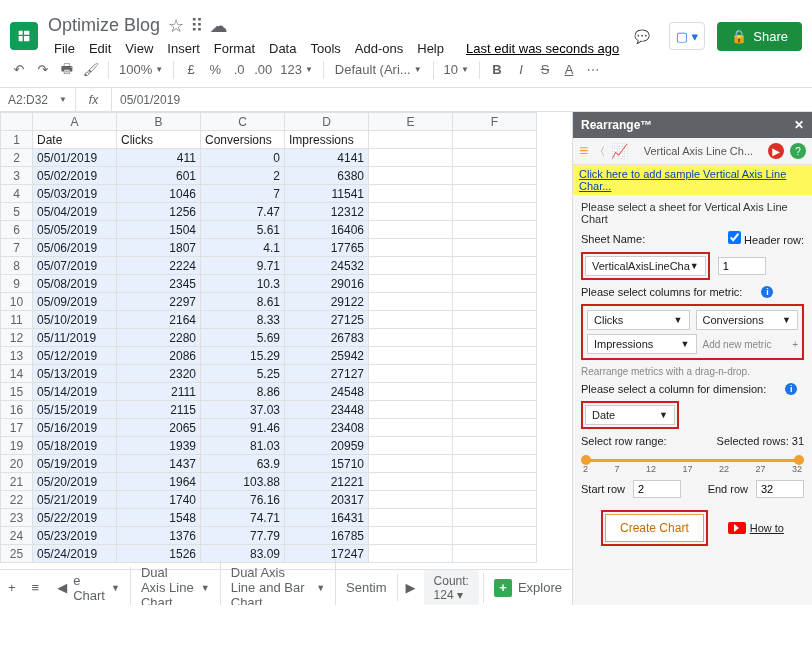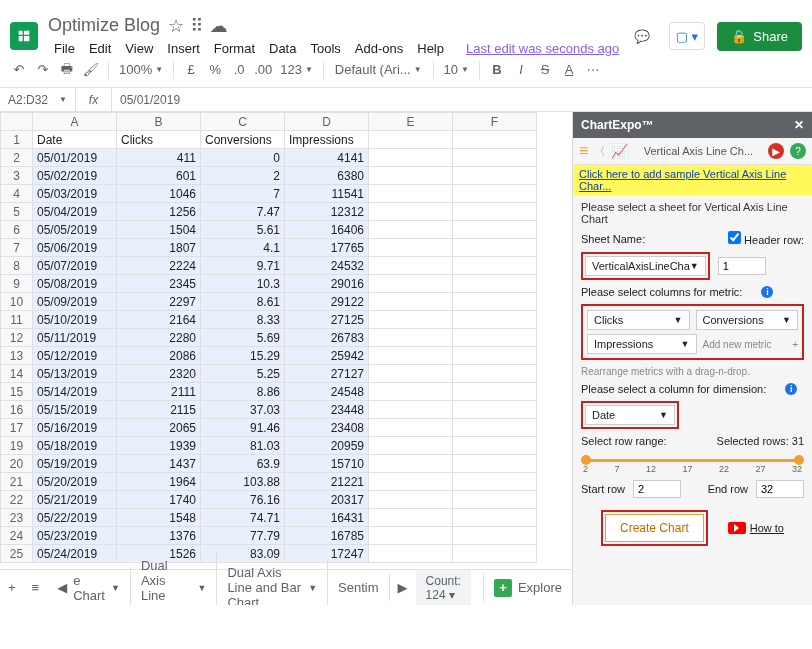--- a/index.html
+++ b/index.html
@@ -6,21 +6,21 @@
 body { font-family: Arial, sans-serif; font-size: 13px; color: #202124; width: 812px; height: 649px; overflow: hidden; background: #fff; }
 
 .topbar { display: flex; align-items: center; padding: 20px 10px 0; height: 52px; }
 .logo { width: 28px; height: 28px; background: #0f9d58; border-radius: 4px; display: flex; align-items: center; justify-content: center; margin-right: 10px; }
 .logo svg { width: 16px; height: 16px; fill: white; }
 .title-area { flex: 1; }
 .doc-title { font-size: 18px; color: #5f6368; display: flex; align-items: center; gap: 8px; margin-bottom: 2px; }
 .doc-title .icons { display: flex; gap: 6px; color: #5f6368; }
 .menubar { display: flex; gap: 2px; font-size: 13px; color: #202124; }
 .menubar span { padding: 2px 6px; cursor: pointer; }
-.menubar .last-edit { color: #8b5cf6; text-decoration: underline; margin-left: 8px; }
+.menubar .last-edit { color: #000000; text-decoration: underline; margin-left: 8px; }
 .top-right { display: flex; align-items: center; gap: 12px; }
 .comment-ic, .present-ic { width: 28px; height: 28px; display: flex; align-items: center; justify-content: center; color: #5f6368; border: 1px solid transparent; }
 .present-ic { border: 1px solid #dadce0; border-radius: 4px; padding: 0 6px; width: auto; color: #1a73e8; }
 .share-btn { background: #1a8e3e; color: #fff; border-radius: 4px; padding: 7px 14px; font-weight: 500; display: flex; align-items: center; gap: 6px; font-size: 13px; }
 
 .toolbar { display: flex; align-items: center; border-bottom: 1px solid #e0e0e0; padding: 4px 8px; height: 36px; gap: 2px; color: #5f6368; }
 .tbtn { min-width: 22px; height: 24px; display: flex; align-items: center; justify-content: center; cursor: pointer; border-radius: 2px; font-size: 13px; }
 .tsep { width: 1px; height: 18px; background: #e0e0e0; margin: 0 4px; }
 .tdd { display: flex; align-items: center; gap: 3px; padding: 0 4px; }
 .tdd .chev { font-size: 8px; }
@@ -42,21 +42,21 @@
 .col-A { width: 84px; }
 .col-BCD { width: 84px; }
 .col-EF { width: 84px; }
 .data-hdr { text-align: left; font-weight: normal; }
 .num { text-align: right; }
 .sel-cell { background: #e8f0fe; }
 
 .tabs-row { display: flex; align-items: center; border-top: 1px solid #e0e0e0; height: 36px; font-size: 13px; color: #5f6368; }
 .tabs-row .tb { padding: 0 8px; display: flex; align-items: center; cursor: pointer; }
 .sheet-tab { padding: 6px 10px; border-right: 1px solid #e0e0e0; display: flex; align-items: center; gap: 6px; }
-.count-box { margin-left: auto; padding: 4px 10px; background: #f1f3f4; border-radius: 3px; margin-right: 12px; font-size: 12px; }
+.count-box { margin-left: auto; padding: 4px 10px; background: #f1f3f4; border-radius: 3px; margin-right: 4px; font-size: 12px; }
 .explore { display: flex; align-items: center; gap: 6px; padding: 6px 10px; border-left: 1px solid #e0e0e0; }
 .plus-g { width: 18px; height: 18px; background: #34a853; color: #fff; display: flex; align-items: center; justify-content: center; border-radius: 2px; font-weight: bold; }
 
 .sidebar { width: 240px; background: #f5f5f5; border-left: 1px solid #dadce0; display: flex; flex-direction: column; font-size: 11px; }
 .sb-header { background: #5f6368; color: #fff; display: flex; align-items: center; justify-content: space-between; padding: 6px 8px; font-size: 12px; font-weight: bold; }
 .sb-sub { display: flex; align-items: center; padding: 4px 6px; gap: 6px; border-bottom: 1px solid #e0e0e0; }
 .sb-sub .crumb { flex: 1; font-size: 11px; color: #555; overflow: hidden; white-space: nowrap; text-overflow: ellipsis; text-align: center; }
 .sb-sub .dot { width: 16px; height: 16px; border-radius: 50%; display: flex; align-items: center; justify-content: center; font-size: 10px; color: #fff; }
 .yellow-link { background: #fff95b; color: #0645ad; text-decoration: underline; padding: 3px 6px; font-size: 11px; cursor: pointer; }
 .sb-body { padding: 6px 8px; display: flex; flex-direction: column; gap: 6px; overflow: auto; }
@@ -425,21 +425,21 @@
       <div class="count-box"><span>Count: 124</span> ▾</div>
       <div class="explore">
           <span class="plus-g">+</span>
           <span>Explore</span>
         </div>
     </div>
   </div>
 
   <div class="sidebar">
     <div class="sb-header">
-      <span>ChartExpo™</span>
+      <span>Rearrange™</span>
       <span>✕</span>
     </div>
     <div class="sb-sub">
       <span class="hamburger">≡</span>
       <span style="color:#888">〈</span>
       <span class="chart-ic">📈</span>
       <span class="crumb">Vertical Axis Line Ch...</span>
       <span class="dot" style="background:#d93025">▶</span>
       <span class="dot" style="background:#34a853">?</span>
     </div>

